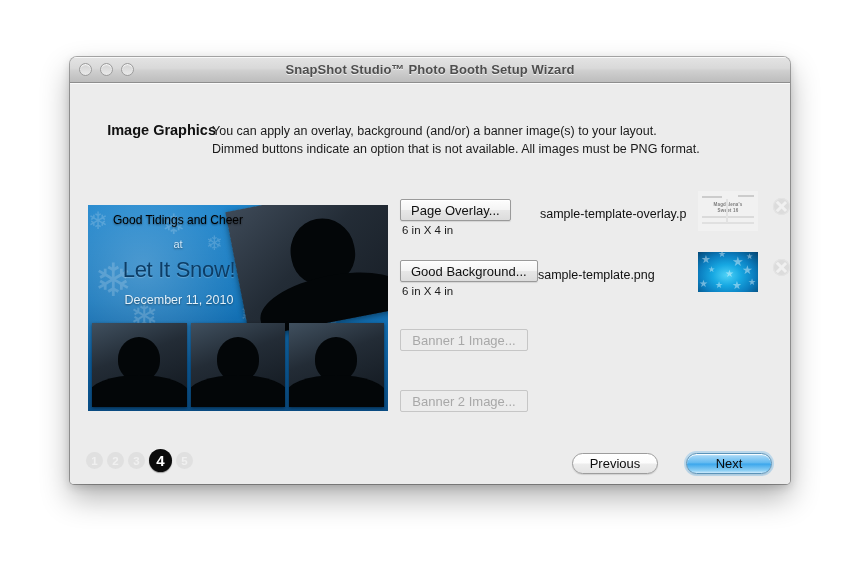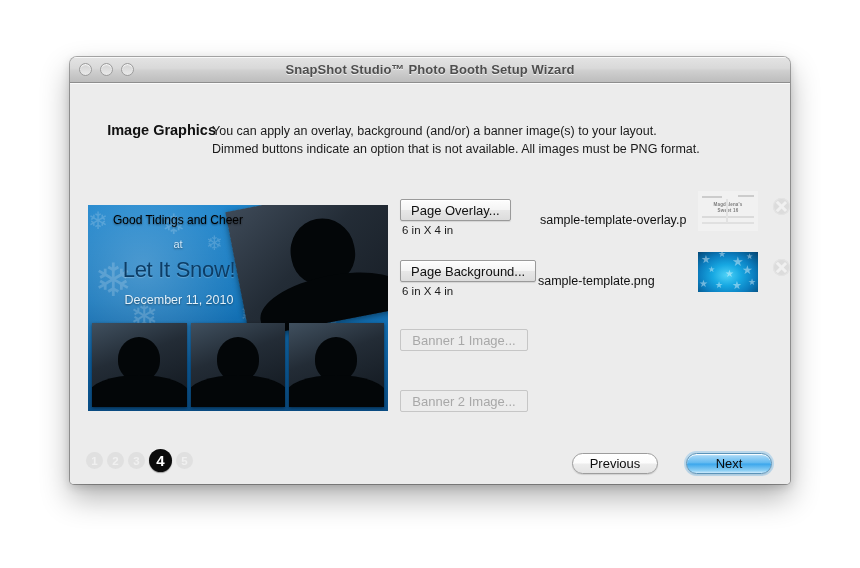--- a/index.html
+++ b/index.html
@@ -248,21 +248,21 @@
     position: absolute;
     left: 2px;
     top: 25px;
     font-size: 11.5px;
     color: #1c1c1c;
   }
 
   .fname {
     position: absolute;
     left: 140px;
-    top: 14px;
+    top: 8px;
     font-size: 12.5px;
     color: #111;
     white-space: nowrap;
     max-width: 210px;
     overflow: hidden;
   }
   .fname.wide2 { left: 138px; }
 
   .thumb {
     position: absolute;
@@ -466,21 +466,21 @@
             <span class="tt" style="top:11px;">Magdalena's</span>
             <span class="tt" style="top:17px;">Sweet 16</span>
             <span class="tl" style="left:4px;  top:25px; width:52px; background:#dadada;"></span>
             <span class="tl" style="left:4px;  top:31px; width:52px; background:#e0e0e0;"></span>
             <span class="tl" style="left:28px; top:8px;  width:1.5px; height:24px; background:#e2e2e2;"></span>
           </div>
           <div class="xbtn"></div>
         </div>
 
         <div class="ctl-row r2">
-          <div class="choose-btn wide">Page Background...</div>
+          <div class="choose-btn wide">Good Background...</div>
           <div class="dims">6 in X 4 in</div>
           <div class="fname wide2">sample-template.png</div>
           <div class="thumb thumb-bg">
             <span class="star" style="left:3px;  top:2px;  font-size:11px;">★</span>
             <span class="star" style="left:20px; top:-2px; font-size:9px;">★</span>
             <span class="star" style="left:34px; top:3px;  font-size:13px;">★</span>
             <span class="star" style="left:48px; top:1px;  font-size:8px;">★</span>
             <span class="star" style="left:10px; top:14px; font-size:8px;">★</span>
             <span class="star" style="left:27px; top:17px; font-size:10px;">★</span>
             <span class="star" style="left:44px; top:12px; font-size:12px;">★</span>

